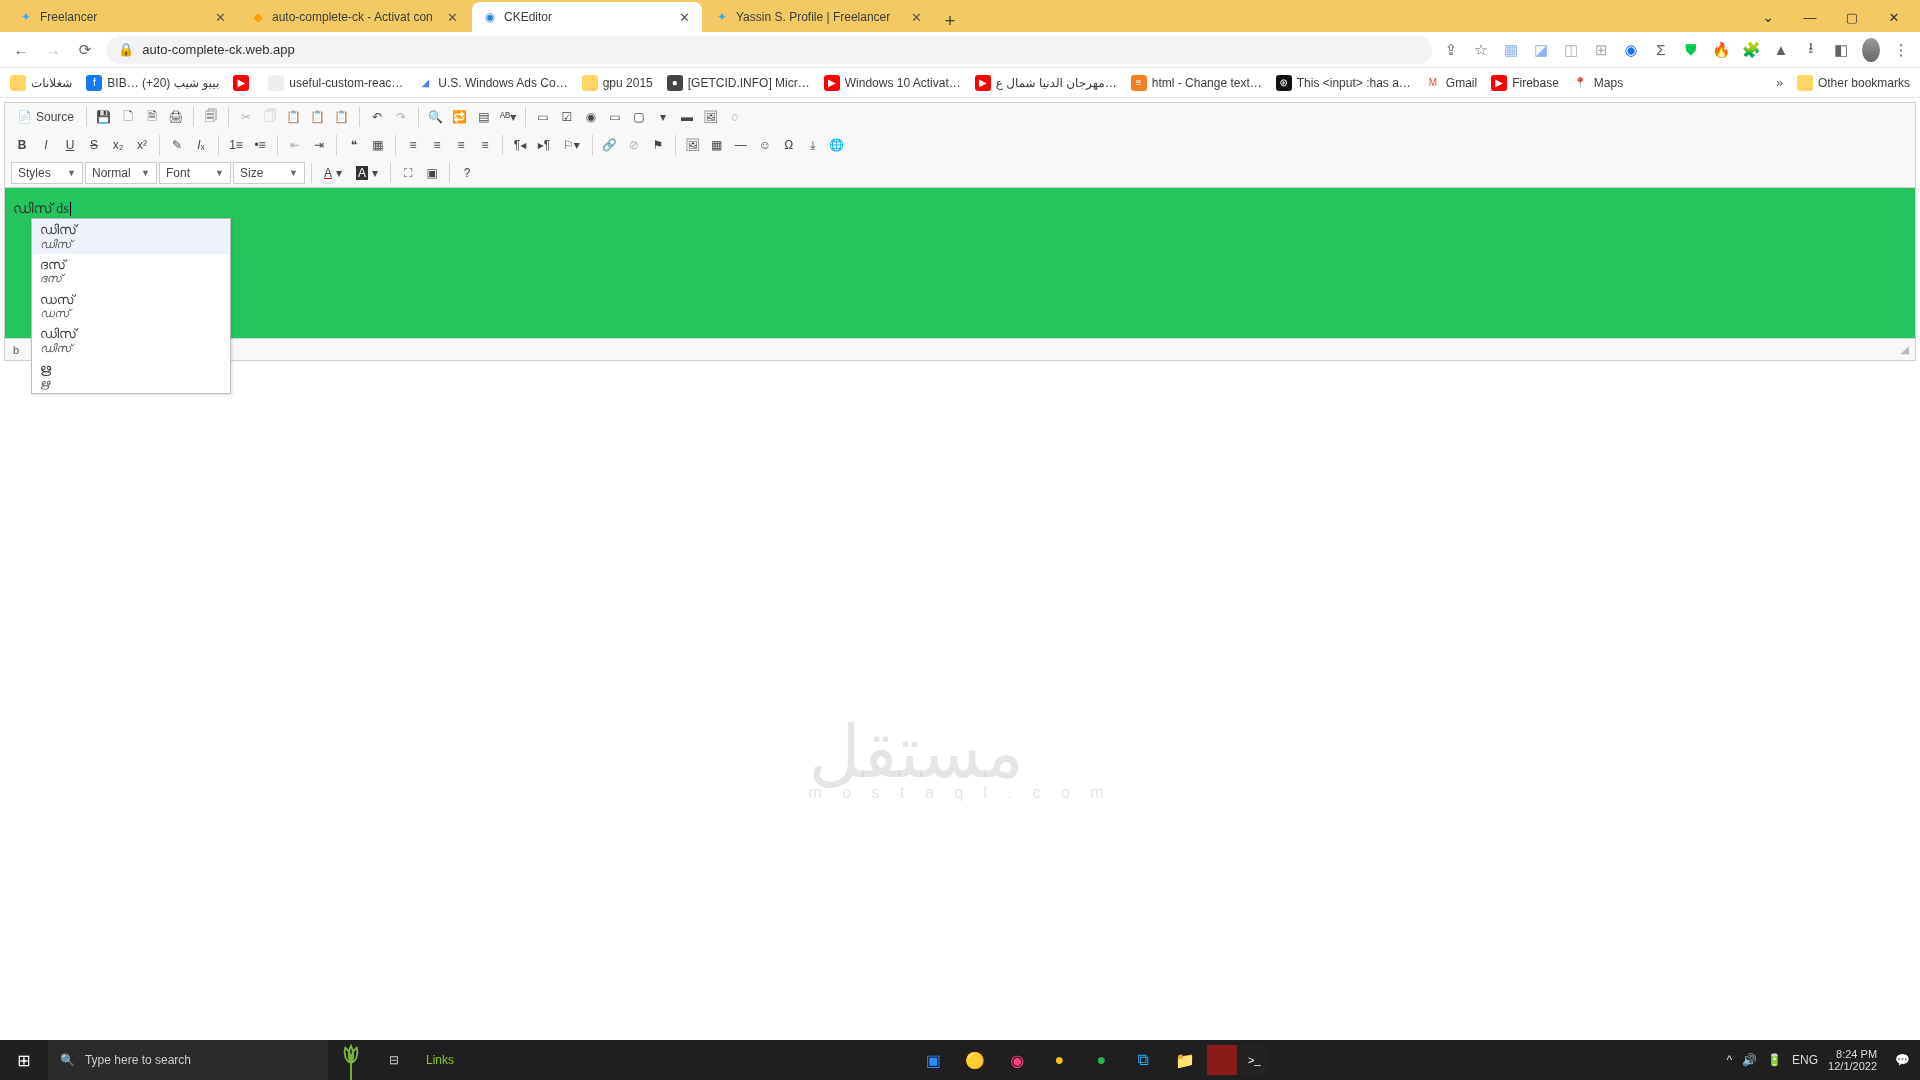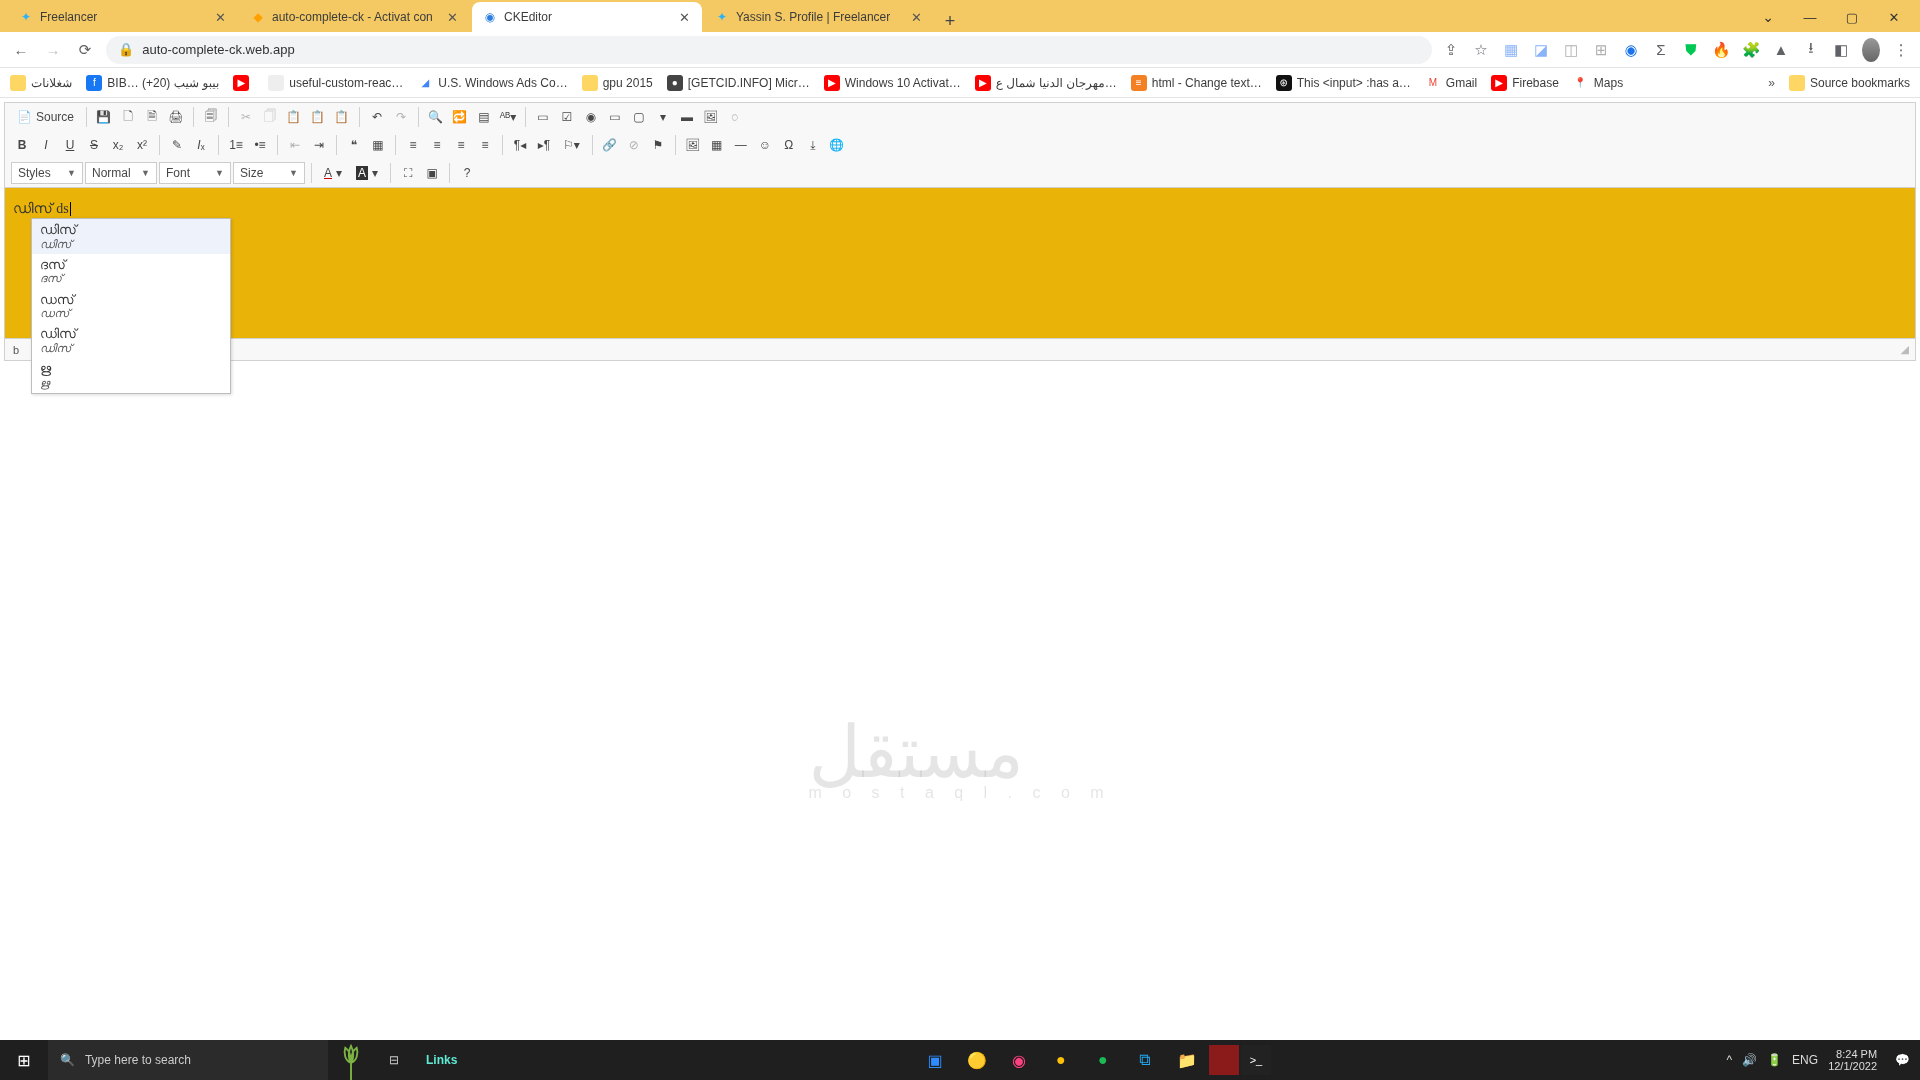--- a/index.html
+++ b/index.html
@@ -36,21 +36,21 @@
 
 .ckwrap { border: 1px solid #d1d1d1; margin: 4px; }
 .cktoolbar { background: #f8f8f8; border-bottom: 1px solid #d1d1d1; }
 .ckrow { display: flex; align-items: center; padding: 3px 6px; gap: 2px; flex-wrap: wrap; }
 .ckrow .sep { width: 1px; height: 20px; background: #d1d1d1; margin: 0 4px; }
 .ckbtn { width: 22px; height: 22px; display: inline-flex; align-items: center; justify-content: center; color: #474747; font-size: 12px; border-radius: 2px; }
 .ckbtn.txt { width: auto; padding: 0 6px; gap: 4px; font-size: 12px; }
 .ckdrop { display: inline-flex; align-items: center; justify-content: space-between; border: 1px solid #ccc; background: #fff; height: 22px; padding: 0 6px; font-size: 12px; color: #474747; min-width: 72px; }
 .ckdrop .dd { font-size: 9px; color: #666; }
 
-.ckbody { min-height: 150px; padding: 12px 8px; font-size: 14px; color: #333; position: relative; background: #eab308; }
+.ckbody { min-height: 150px; padding: 12px 8px; font-size: 14px; color: #333; position: relative; background: #22c55e; }
 .bodytext { font-family: serif; }
 .cursor { display:inline-block; width:1px; height:14px; background:#000; vertical-align:middle; margin-left:1px;}
 
 .autoc { position: absolute; left: 26px; top: 30px; width: 200px; background: #fff; border: 1px solid #bdbdbd; box-shadow: 1px 1px 3px rgba(0,0,0,0.15); }
 .autoc .opt { padding: 3px 8px; font-size: 13px; line-height: 1.2; font-family: serif;}
 .autoc .opt.sel { background: #eef3fb; }
 .autoc .opt .sub { font-size: 11px; color: #555; font-style: italic;}
 
 .ckstatus { background: #f8f8f8; border-top: 1px solid #d1d1d1; height: 22px; display: flex; align-items: center; padding: 0 8px; font-size: 11px; color: #555; justify-content: space-between;}
 .ckstatus .grip { color: #bbb; letter-spacing:-2px;}
@@ -59,21 +59,21 @@
 .watermark { position: absolute; left: 50%; top: 70%; transform: translate(-50%,-50%); font-size: 72px; font-weight: 400; color: rgba(150,150,150,0.25); letter-spacing: 2px; pointer-events: none; font-family: Arial; text-align:left;}
 .watermark .sub { font-size: 16px; letter-spacing: 8px; display:block; margin-top:-10px;}
 
 
 .taskbar { position: absolute; bottom: 0; left: 0; right: 0; height: 40px; background: #1f1f1f; display: flex; align-items: center; color: #fff; font-size: 12px; }
 .taskbar .start { width: 48px; text-align: center; font-size: 16px; }
 .taskbar .search { display: flex; align-items: center; background: #2b2b2b; height: 40px; padding: 0 12px; gap: 10px; width: 280px; color: #ccc;}
 .taskbar .plant { width:46px; height:40px; display:flex; align-items:flex-end; justify-content:center;}
 .taskbar .plant svg { height:38px;}
 .taskbar .tv { width: 40px; text-align: center; color: #ccc;}
-.taskbar .lnk { padding: 0 12px; color: #5eead4; font-weight: bold;}
+.taskbar .lnk { padding: 0 12px; color: #84cc16;}
 .taskbar .center { flex:1; }
 .taskbar .apps { display:flex; gap:2px; align-items:center;}
 .taskbar .apps .app { width: 40px; height: 40px; display:flex; align-items:center; justify-content:center; font-size:16px;}
 .taskbar .tray { display:flex; align-items:center; gap:10px; padding: 0 10px; color:#ddd;}
 .taskbar .clock { text-align:right; line-height:1.1; font-size:11px; padding-right:8px;}
 
 
 .b { font-weight:700;} .i { font-style:italic;} .u{text-decoration:underline;} .s{text-decoration:line-through;}
 </style>
 </head>
@@ -200,21 +200,21 @@
         <span>Firebase</span>
       </span>
     <span class="bm">
         <span class="ficon">📍</span>
         <span>Maps</span>
       </span>
     <span class="spacer"></span>
     <span class="overflow">»</span>
     <span class="bm">
         <span class="ficon" style="background:#fdd663"></span>
-        <span>Source bookmarks</span>
+        <span>Other bookmarks</span>
       </span>
   </div>
 </div>
 
 <div class="ckwrap">
   <div class="cktoolbar">
     <div class="ckrow">
       <span class="ckbtn txt">📄 <span>Source</span></span>
       <span class="sep"></span>
       <span class="ckbtn">💾</span>

